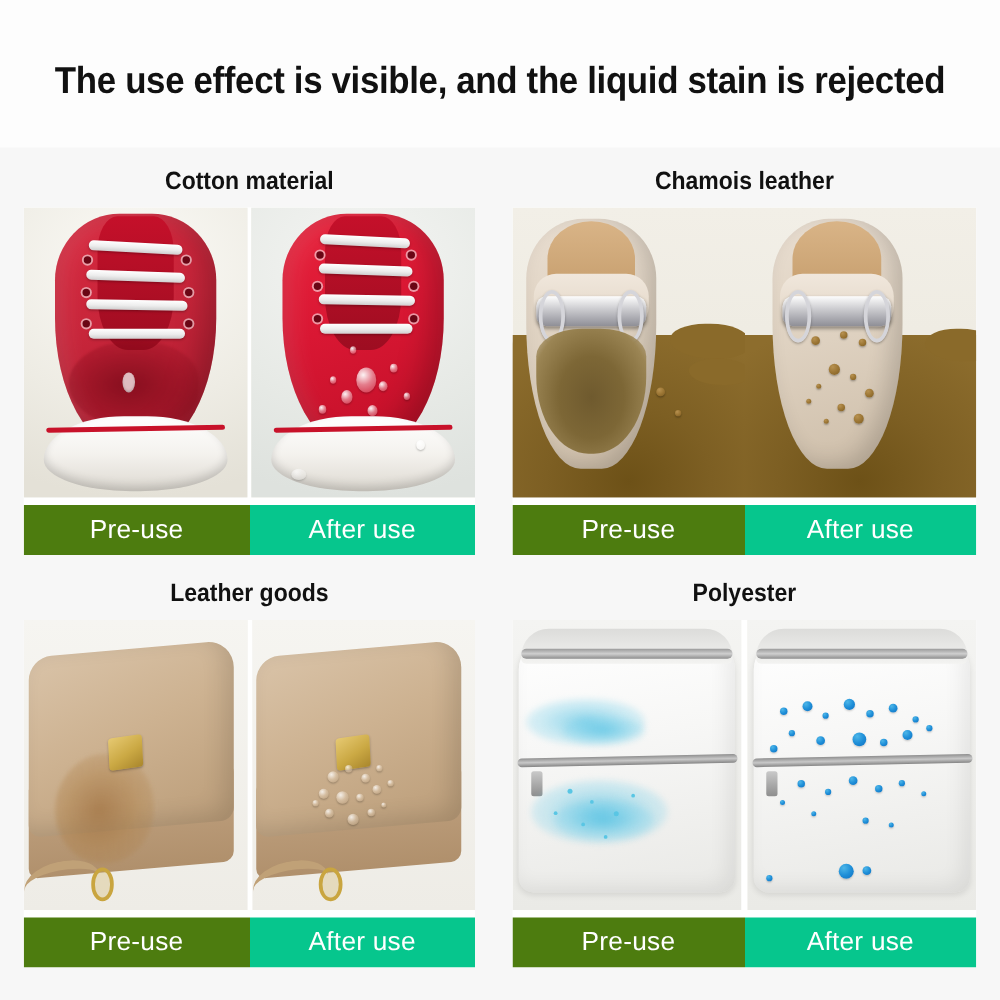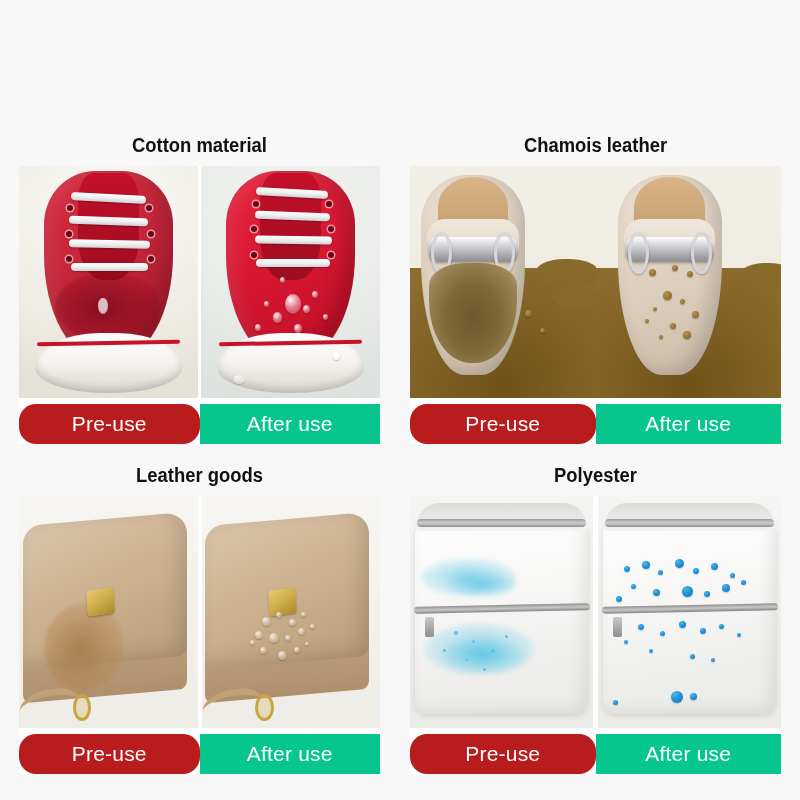--- a/index.html
+++ b/index.html
@@ -82,21 +82,21 @@
   }
   .lab {
     flex: 1 1 0;
     display: flex;
     align-items: center;
     justify-content: center;
     font-size: 21px;
     color: #ffffff;
     letter-spacing: 0.2px;
   }
-  .lab.pre   { background: #b91c1c; border-radius: 17px; }
+  .lab.pre   { background: #4d7c0f; }
   .lab.after { background: #06c68d; }
 
   
 
   
   .sneak-bg {
     position: absolute; inset: 0;
     background:
       radial-gradient(ellipse 120% 80% at 50% 20%, #fbfaf6 0%, #eeece4 60%, #e4e1d7 100%);
   }
@@ -365,20 +365,23 @@
     border-radius: 50%;
     background: radial-gradient(circle at 34% 28%, #4db6e8 0%, #1f8fd8 50%, #0f6fc0 100%);
     box-shadow: 0 1px 1.5px rgba(0,0,0,.18);
   }
 </style>
 </head>
 <body>
 
 <div id="page">
 
+  <div class="headline-band">
+    <div class="headline">The use effect is visible, and the liquid stain is rejected</div>
+  </div>
 
   <div class="quadrant" style="left:19px; top:134px; width:361px; height:310px;">
     <div class="q-title">Cotton material</div>
     <div class="panel">
 
       <div class="photos">
 
         <div class="photo">
           <div class="sneak-bg"></div>
           <div class="shoe-body dirty"></div>

